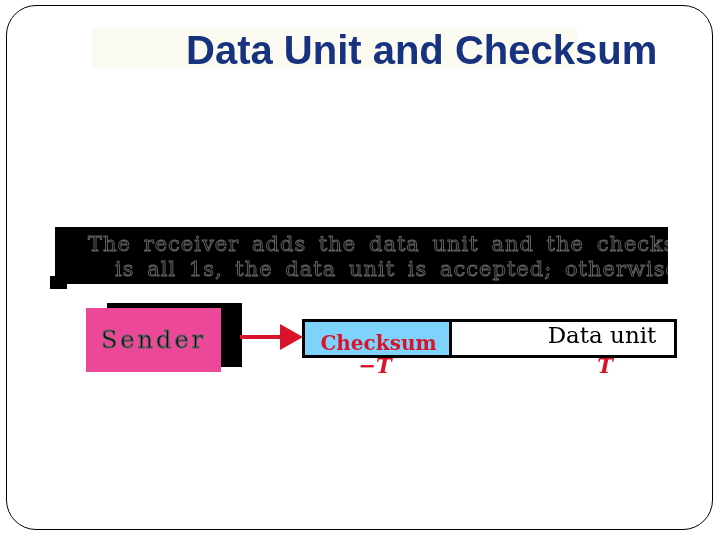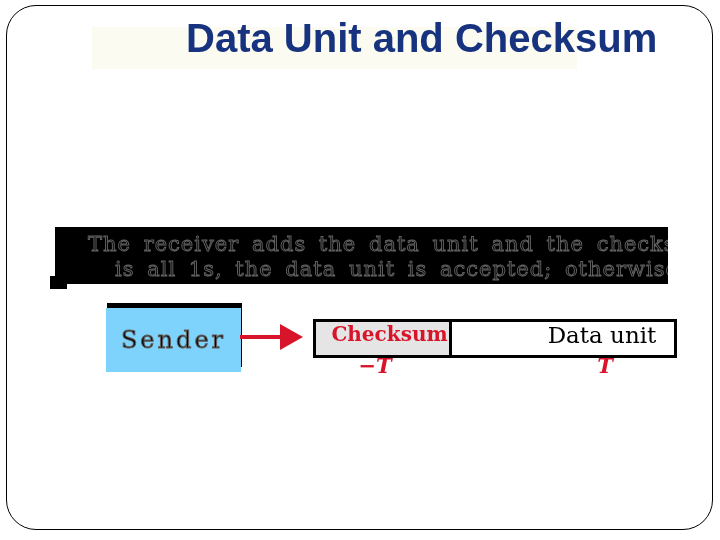--- a/index.html
+++ b/index.html
@@ -9,21 +9,21 @@
   }
   .slide-border{
     position:absolute;left:6px;top:5px;width:705px;height:523px;
     border:1px solid #000;border-radius:30px;background:transparent;
   }
   .title-band{
     position:absolute;left:92px;top:27px;width:485px;height:42px;
     background:#fcfbf2;
   }
   .slide-title{
-    position:absolute;left:186px;top:16px;width:420px;
+    position:absolute;left:186px;top:28px;width:420px;
     font-size:40px;font-weight:bold;color:#17337f;
     letter-spacing:0px;white-space:nowrap;
   }
   
   .banner-shadow{
     position:absolute;left:50px;top:276px;width:17px;height:13px;background:#000;
   }
   .banner{
     position:absolute;left:55px;top:227px;width:613px;height:57px;
     background:#000;overflow:hidden;
@@ -34,41 +34,41 @@
     -webkit-text-stroke:0.9px #646464;
     letter-spacing:1px;word-spacing:5px;
   }
   .banner-line.l1{margin:5px 0 0 33px;}
   .banner-line.l2{margin:0 0 0 60px;}
   
   .sender-shadow{
     position:absolute;left:107px;top:303px;width:135px;height:64px;background:#000;
   }
   .sender-box{
-    position:absolute;left:106px;top:308px;width:135px;height:64px;background:#7dd3fc;
+    position:absolute;left:86px;top:308px;width:135px;height:64px;background:#ec4899;
     display:flex;align-items:center;justify-content:center;
   }
   .sender-label{
     font-family:"DejaVu Serif",serif;font-size:24px;color:#0a0a0a;
     -webkit-text-stroke:1px #5f5f5f;letter-spacing:3px;
   }
   
   .arrow-line{
     position:absolute;left:240px;top:335px;width:45px;height:4px;background:#d8142b;
   }
   .arrow-head{
     position:absolute;left:280px;top:324px;width:0;height:0;
     border-left:23px solid #d8142b;
     border-top:13px solid transparent;border-bottom:13px solid transparent;
   }
   
   .checksum-box{
-    position:absolute;left:313px;top:319px;width:147px;height:33px;
-    background:#e5e5e5;border:3px solid #000;
-    display:flex;align-items:flex-start;justify-content:center;
+    position:absolute;left:302px;top:319px;width:147px;height:33px;
+    background:#7dd3fc;border:3px solid #000;
+    display:flex;align-items:flex-end;justify-content:center;
   }
   .checksum-label{
     font-family:"DejaVu Serif",serif;font-weight:bold;font-size:20px;color:#d8142b;
   }
   .dataunit-box{
     position:absolute;left:449px;top:319px;width:222px;height:33px;
     background:#ffffff;border:3px solid #000;
     display:flex;align-items:flex-start;justify-content:center;
   }
   .dataunit-label{

